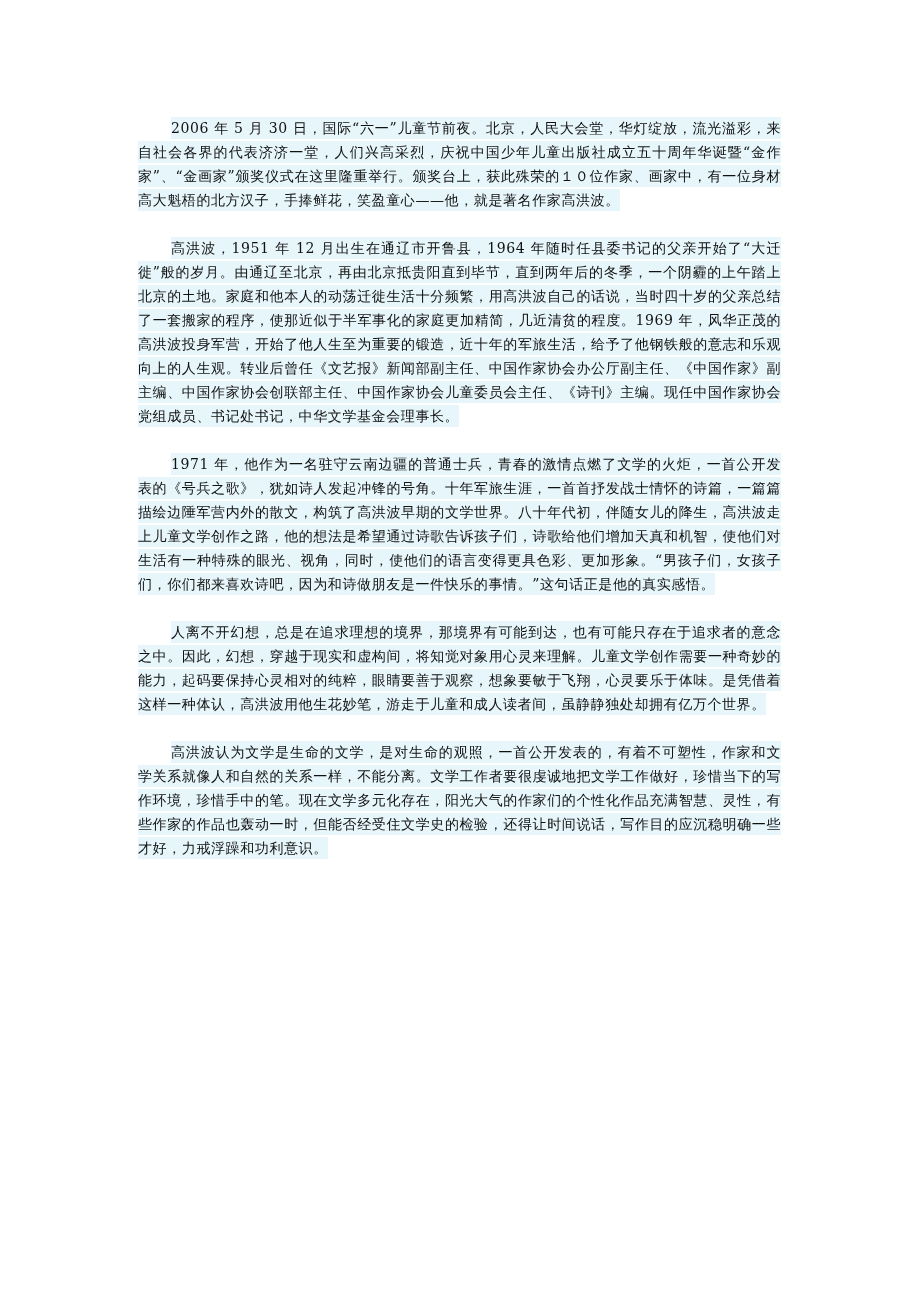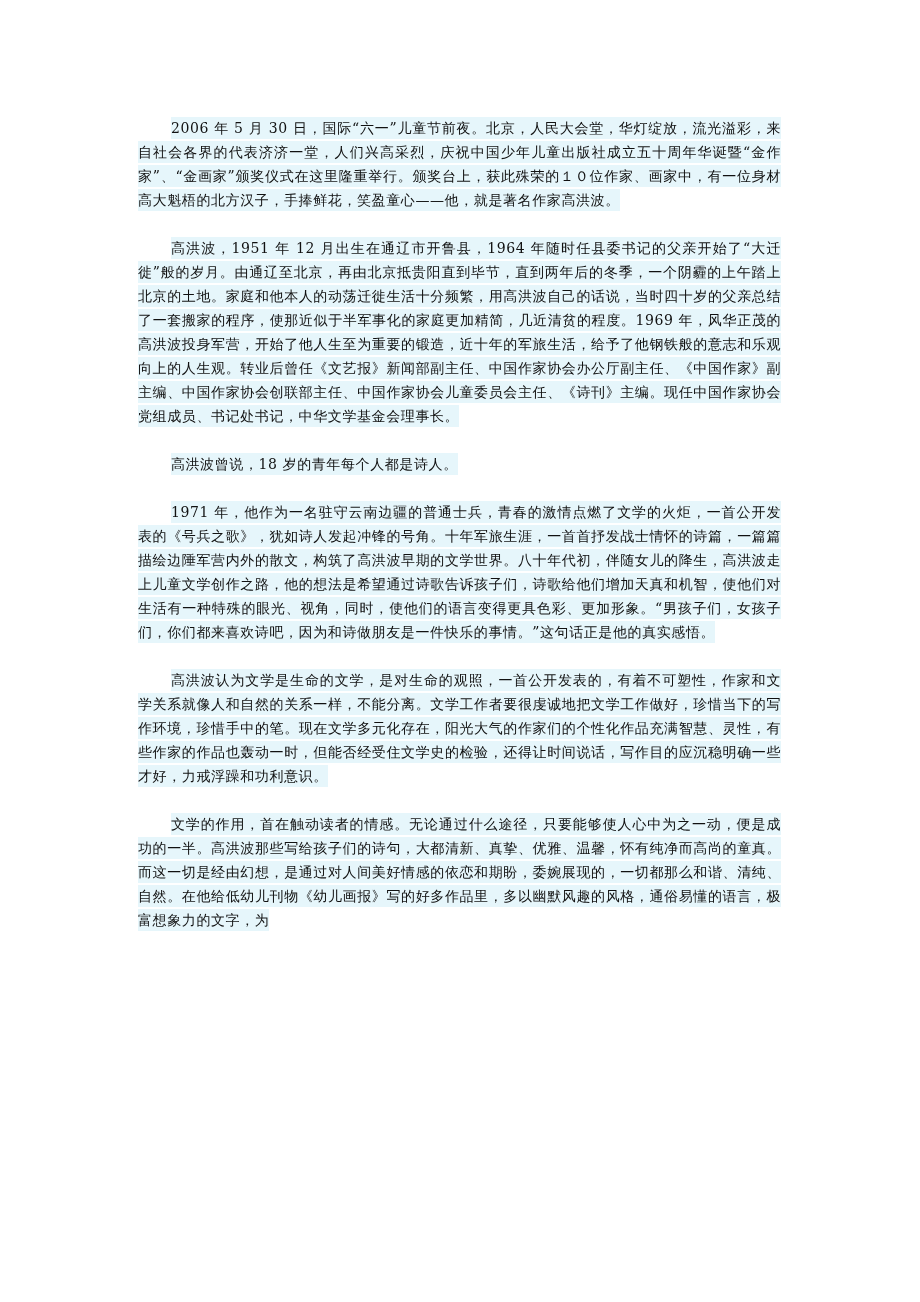--- a/index.html
+++ b/index.html
@@ -36,17 +36,16 @@
     -webkit-box-decoration-break: clone;
     padding: 3px 0;
   }
 </style>
 </head>
 <body>
 
 <div class="page">
   <p class="para"><span class="hl">2006 年 5 月 30 日，国际“六一”儿童节前夜。北京，人民大会堂，华灯绽放，流光溢彩，来自社会各界的代表济济一堂，人们兴高采烈，庆祝中国少年儿童出版社成立五十周年华诞暨“金作家”、“金画家”颁奖仪式在这里隆重举行。颁奖台上，获此殊荣的１０位作家、画家中，有一位身材高大魁梧的北方汉子，手捧鲜花，笑盈童心——他，就是著名作家高洪波。</span></p>
   <p class="para"><span class="hl">高洪波，1951 年 12 月出生在通辽市开鲁县，1964 年随时任县委书记的父亲开始了“大迁徙”般的岁月。由通辽至北京，再由北京抵贵阳直到毕节，直到两年后的冬季，一个阴霾的上午踏上北京的土地。家庭和他本人的动荡迁徙生活十分频繁，用高洪波自己的话说，当时四十岁的父亲总结了一套搬家的程序，使那近似于半军事化的家庭更加精简，几近清贫的程度。1969 年，风华正茂的高洪波投身军营，开始了他人生至为重要的锻造，近十年的军旅生活，给予了他钢铁般的意志和乐观向上的人生观。转业后曾任《文艺报》新闻部副主任、中国作家协会办公厅副主任、《中国作家》副主编、中国作家协会创联部主任、中国作家协会儿童委员会主任、《诗刊》主编。现任中国作家协会党组成员、书记处书记，中华文学基金会理事长。</span></p>
-  <p class="para"><span class="hl">高洪波曾说，18 岁的青年每个人都是诗人。</span></p>
   <p class="para"><span class="hl">1971 年，他作为一名驻守云南边疆的普通士兵，青春的激情点燃了文学的火炬，一首公开发表的《号兵之歌》，犹如诗人发起冲锋的号角。十年军旅生涯，一首首抒发战士情怀的诗篇，一篇篇描绘边陲军营内外的散文，构筑了高洪波早期的文学世界。八十年代初，伴随女儿的降生，高洪波走上儿童文学创作之路，他的想法是希望通过诗歌告诉孩子们，诗歌给他们增加天真和机智，使他们对生活有一种特殊的眼光、视角，同时，使他们的语言变得更具色彩、更加形象。“男孩子们，女孩子们，你们都来喜欢诗吧，因为和诗做朋友是一件快乐的事情。”这句话正是他的真实感悟。</span></p>
+  <p class="para"><span class="hl">人离不开幻想，总是在追求理想的境界，那境界有可能到达，也有可能只存在于追求者的意念之中。因此，幻想，穿越于现实和虚构间，将知觉对象用心灵来理解。儿童文学创作需要一种奇妙的能力，起码要保持心灵相对的纯粹，眼睛要善于观察，想象要敏于飞翔，心灵要乐于体味。是凭借着这样一种体认，高洪波用他生花妙笔，游走于儿童和成人读者间，虽静静独处却拥有亿万个世界。</span></p>
   <p class="para"><span class="hl">高洪波认为文学是生命的文学，是对生命的观照，一首公开发表的，有着不可塑性，作家和文学关系就像人和自然的关系一样，不能分离。文学工作者要很虔诚地把文学工作做好，珍惜当下的写作环境，珍惜手中的笔。现在文学多元化存在，阳光大气的作家们的个性化作品充满智慧、灵性，有些作家的作品也轰动一时，但能否经受住文学史的检验，还得让时间说话，写作目的应沉稳明确一些才好，力戒浮躁和功利意识。</span></p>
-  <p class="para"><span class="hl">文学的作用，首在触动读者的情感。无论通过什么途径，只要能够使人心中为之一动，便是成功的一半。高洪波那些写给孩子们的诗句，大都清新、真挚、优雅、温馨，怀有纯净而高尚的童真。而这一切是经由幻想，是通过对人间美好情感的依恋和期盼，委婉展现的，一切都那么和谐、清纯、自然。在他给低幼儿刊物《幼儿画报》写的好多作品里，多以幽默风趣的风格，通俗易懂的语言，极富想象力的文字，为</span></p>
 </div>
 
 </body></html>

